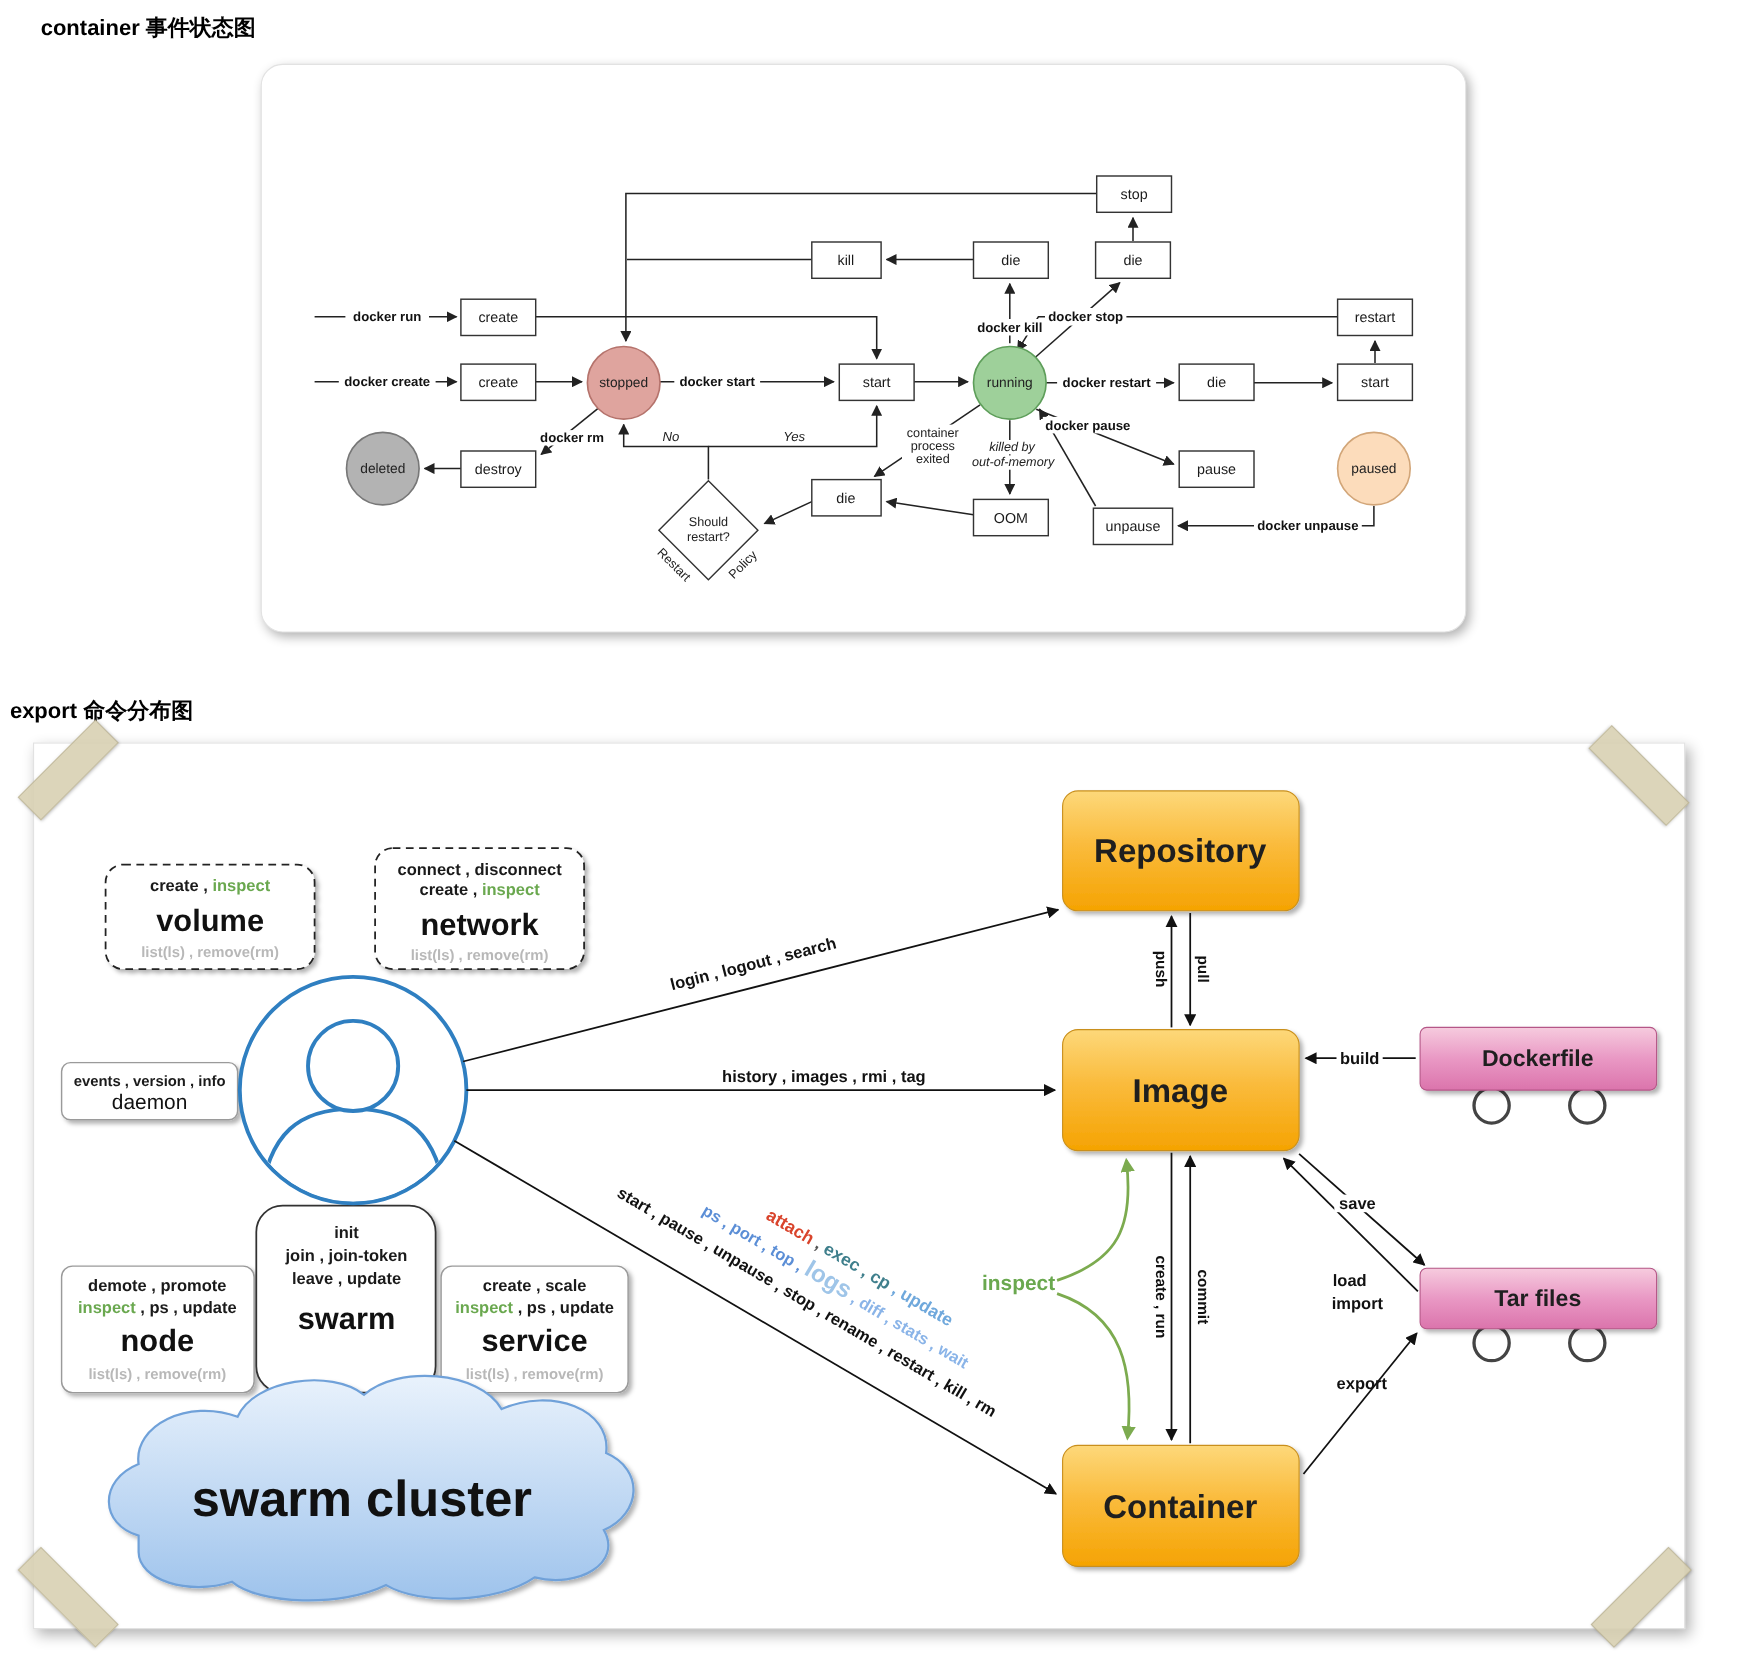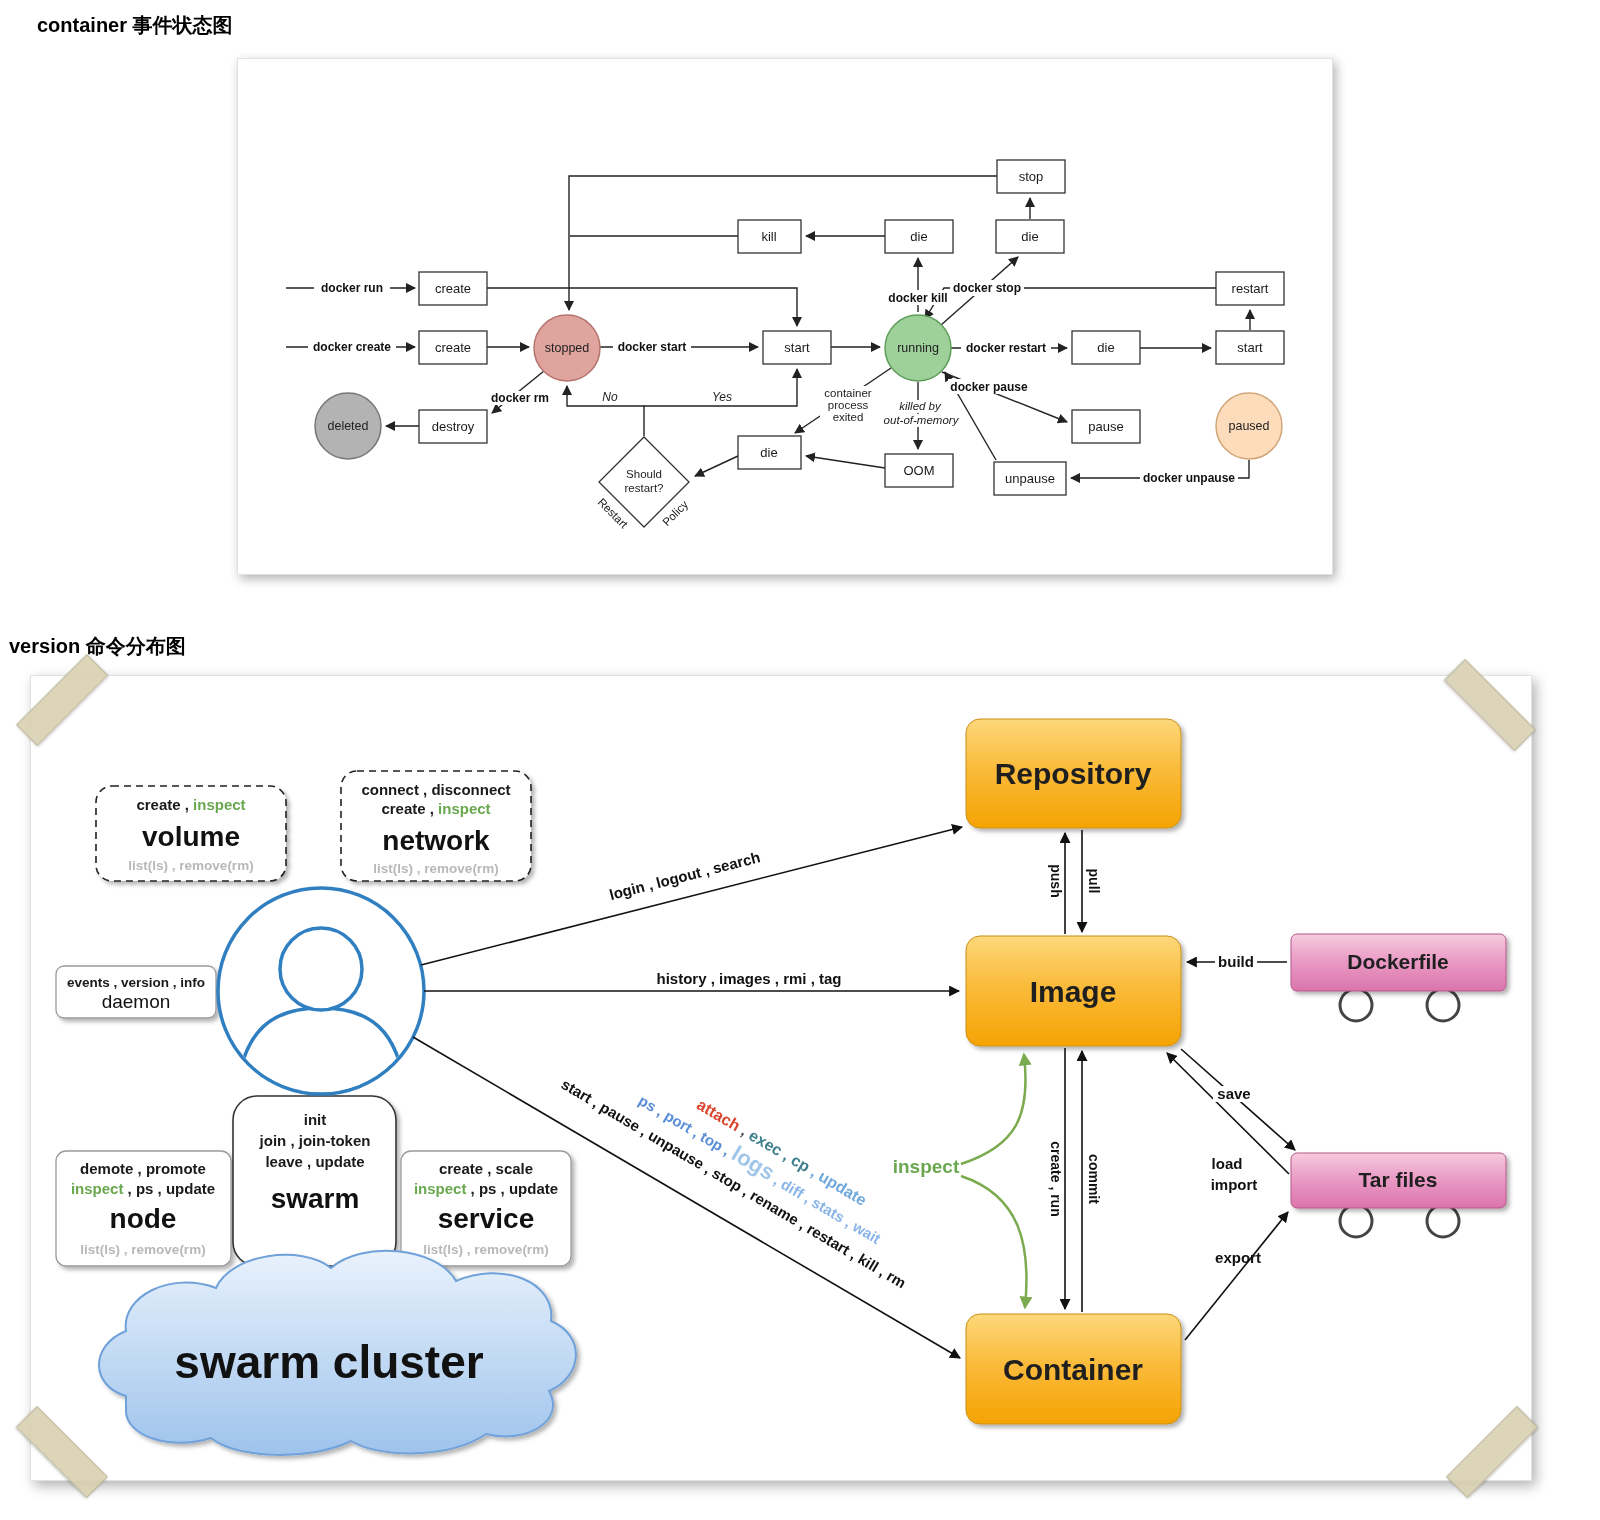--- a/index.html
+++ b/index.html
@@ -1,21 +1,21 @@
 <!DOCTYPE html>
 <html><head>
 <meta charset="utf-8">
 <style>
   * { margin:0; padding:0; box-sizing:border-box; }
   html,body { width:1600px; height:1520px; background:#fff; font-family:"Liberation Sans", sans-serif; position:relative; }
   .heading { position:absolute; left:9px; font-size:20px; font-weight:bold; color:#000; }
   #heading1 { top:12px;margin-left:28px; }
   #heading2 { top:633px; }
   .card { position:absolute; background:#fff; border:1px solid #e2e2e2; box-shadow:3px 4px 10px rgba(0,0,0,0.30); }
-  #card1 { left:237px; top:58px; width:1096px; height:517px; }
+  #card1 { left:237px; top:58px; width:1096px; height:517px;border-radius:20px; }
   #card2 { left:30px; top:675px; width:1502px; height:806px; box-shadow:4px 5px 12px rgba(0,0,0,0.30); }
   .tape { position:absolute; width:100px; height:30px; background:rgba(215,207,177,0.88);
           border:1px solid rgba(120,110,80,0.25); box-shadow:0 1px 3px rgba(0,0,0,0.25); z-index:10; }
   #tape-tl { left:12px;  top:685px;  transform:rotate(-45deg); }
   #tape-tr { left:1440px; top:690px; transform:rotate(45deg); }
   #tape-bl { left:12px;  top:1437px; transform:rotate(45deg); }
   #tape-br { left:1442px; top:1437px; transform:rotate(-45deg); }
   svg { font-family:"Liberation Sans", sans-serif; display:block; }
   
   .sbox { fill:#fff; stroke:#333; stroke-width:1.3; }
@@ -164,21 +164,21 @@
     <text class="sml" x="610" y="350">process</text>
     <text class="sml" x="610" y="362">exited</text>
     <rect class="lbg" x="652" y="341" width="60" height="13"></rect>
     <text class="itl" x="682" y="351" style="font-size:11.5px">killed by</text>
     <rect class="lbg" x="640" y="355" width="86" height="13"></rect>
     <text class="itl" x="683" y="365" style="font-size:11.5px">out-of-memory</text>
   </g>
 </svg>
 </div>
 
-<div class="heading" id="heading2">version 命令分布图</div>
+<div class="heading" id="heading2">export 命令分布图</div>
 
 <div class="card" id="card2">
 <svg width="1500" height="804" viewBox="0 0 1500 804">
   <defs>
     <marker id="m2" viewBox="0 0 10 10" refX="9" refY="5" markerWidth="11" markerHeight="11" markerUnits="userSpaceOnUse" orient="auto">
       <path d="M0 0 L10 5 L0 10 z" fill="#111"></path>
     </marker>
     <marker id="mg" viewBox="0 0 10 10" refX="8" refY="5" markerWidth="13" markerHeight="13" markerUnits="userSpaceOnUse" orient="auto">
       <path d="M0 0 L10 5 L0 10 z" fill="#7cab4f"></path>
     </marker>

